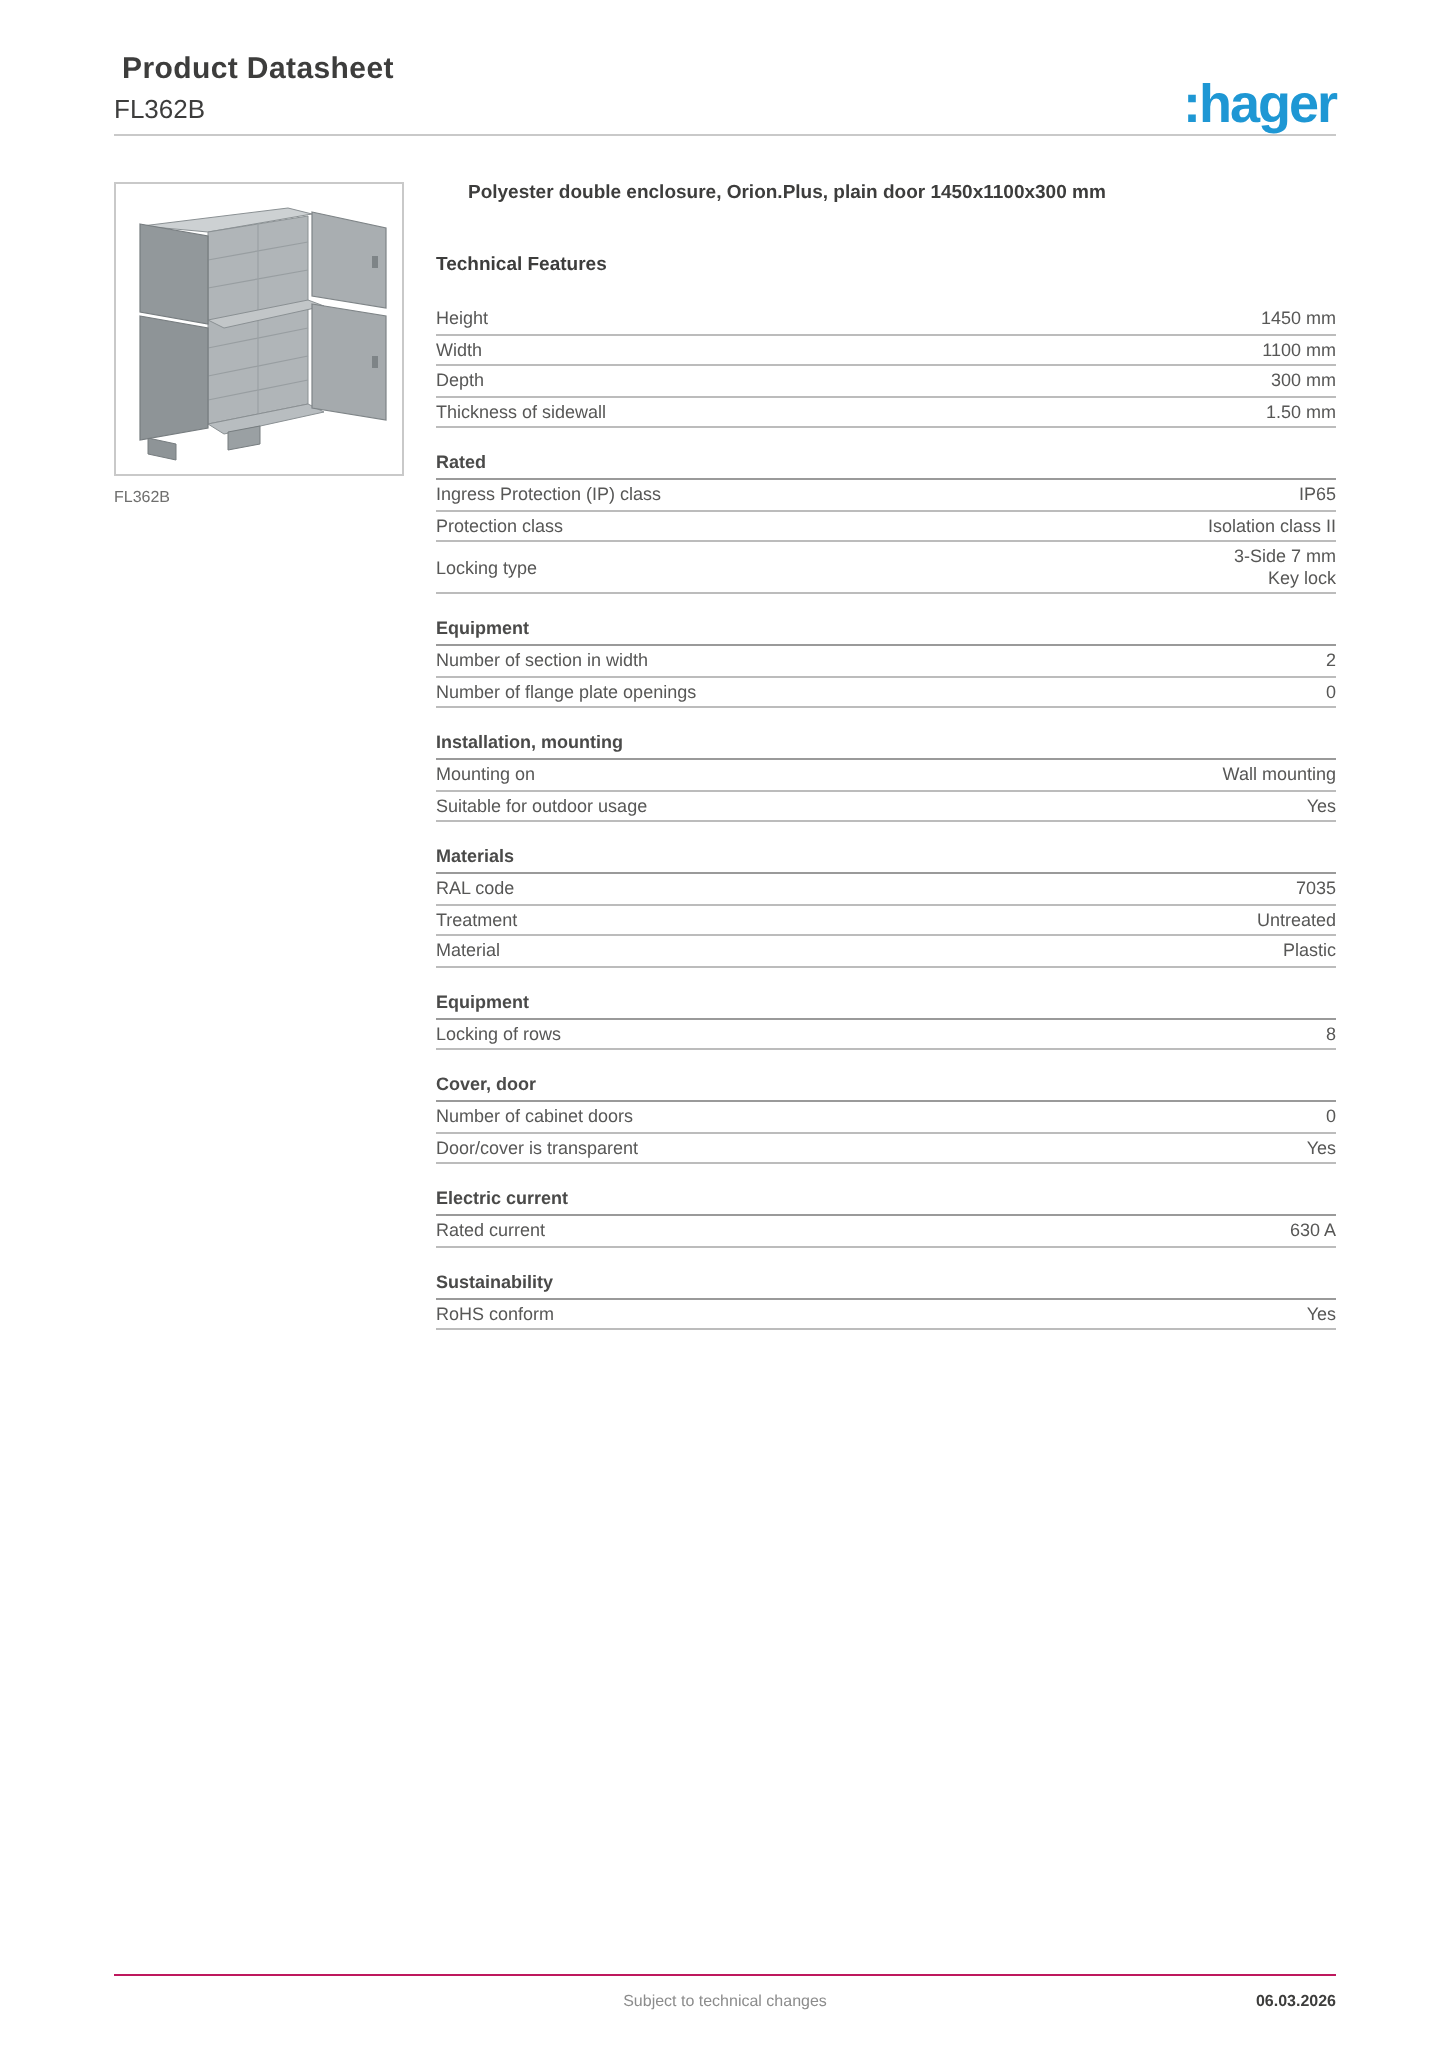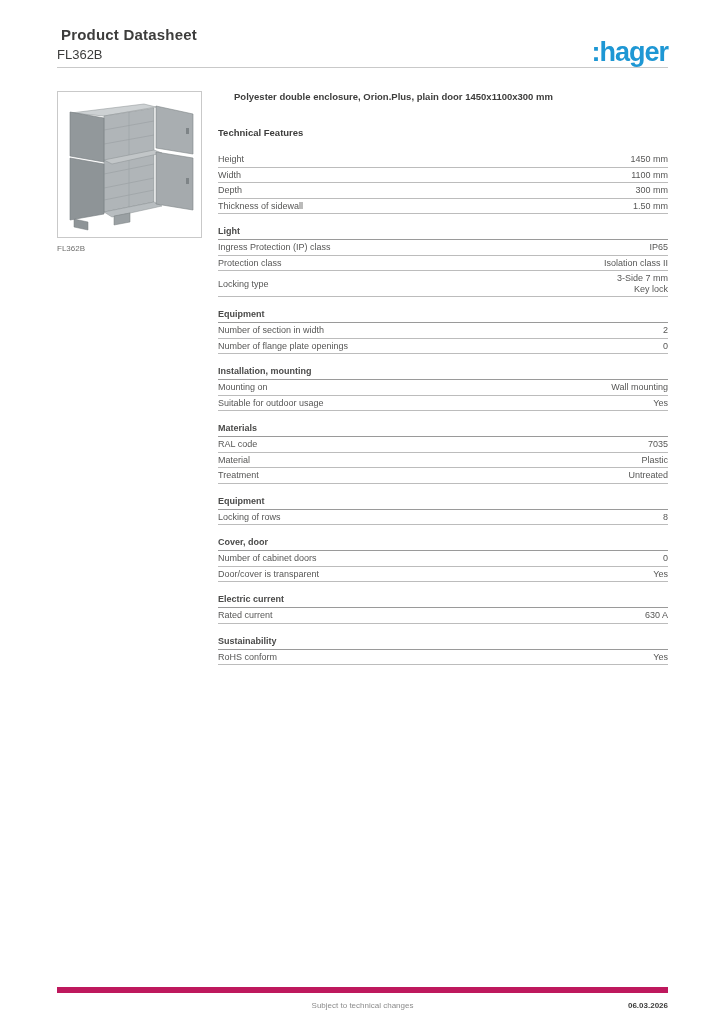--- a/index.html
+++ b/index.html
@@ -35,21 +35,21 @@
   .trow {
     display:flex; justify-content:space-between; align-items:center;
     font-size:9px; color:#575756;
     padding:2px 0; border-bottom:1px solid #bcbcbc;
     line-height:10.5px;
   }
   .trow-label { text-align:left; padding-right:10px; }
   .trow-value { text-align:right; white-space:pre-line; }
 
   
-  .footer { position:absolute; left:57px; right:56px; top:987px; border-top:6px solid #be185d; }
+  .footer { position:absolute; left:57px; right:56px; top:987px; border-top:1px solid #be185d; }
   .footer-note { text-align:center; font-size:8px; color:#8c8c8c; padding-top:8px; }
   .footer-date { position:absolute; right:0; top:8px; font-size:8px; font-weight:bold; color:#3d3d3c;text-align:center; }
 </style>
 </head>
 <body>
 
 <div class="page">
 
   <div class="header">
     <h1 class="doc-title">Product Datasheet</h1>
@@ -113,21 +113,21 @@
   </div>
 
   <div class="trow">
     <span class="trow-label">Thickness of sidewall</span>
     <span class="trow-value">1.50 mm</span>
   </div>
 </div>
   </section>
 
   <section class="tsec">
-    <h3 class="tsec-title">Light</h3>
+    <h3 class="tsec-title">Rated</h3>
     <div class="tsec-rows">
   <div class="trow">
     <span class="trow-label">Ingress Protection (IP) class</span>
     <span class="trow-value">IP65</span>
   </div>
 
   <div class="trow">
     <span class="trow-label">Protection class</span>
     <span class="trow-value">Isolation class II</span>
   </div>
@@ -174,27 +174,27 @@
   <section class="tsec">
     <h3 class="tsec-title">Materials</h3>
     <div class="tsec-rows">
 
   <div class="trow">
     <span class="trow-label">RAL code</span>
     <span class="trow-value">7035</span>
   </div>
 
   <div class="trow">
+    <span class="trow-label">Treatment</span>
+    <span class="trow-value">Untreated</span>
+  </div>
+
+  <div class="trow">
     <span class="trow-label">Material</span>
     <span class="trow-value">Plastic</span>
-  </div>
-
-  <div class="trow">
-    <span class="trow-label">Treatment</span>
-    <span class="trow-value">Untreated</span>
   </div>
 </div>
   </section>
 
   <section class="tsec">
     <h3 class="tsec-title">Equipment</h3>
     <div class="tsec-rows">
   <div class="trow">
     <span class="trow-label">Locking of rows</span>
     <span class="trow-value">8</span>

